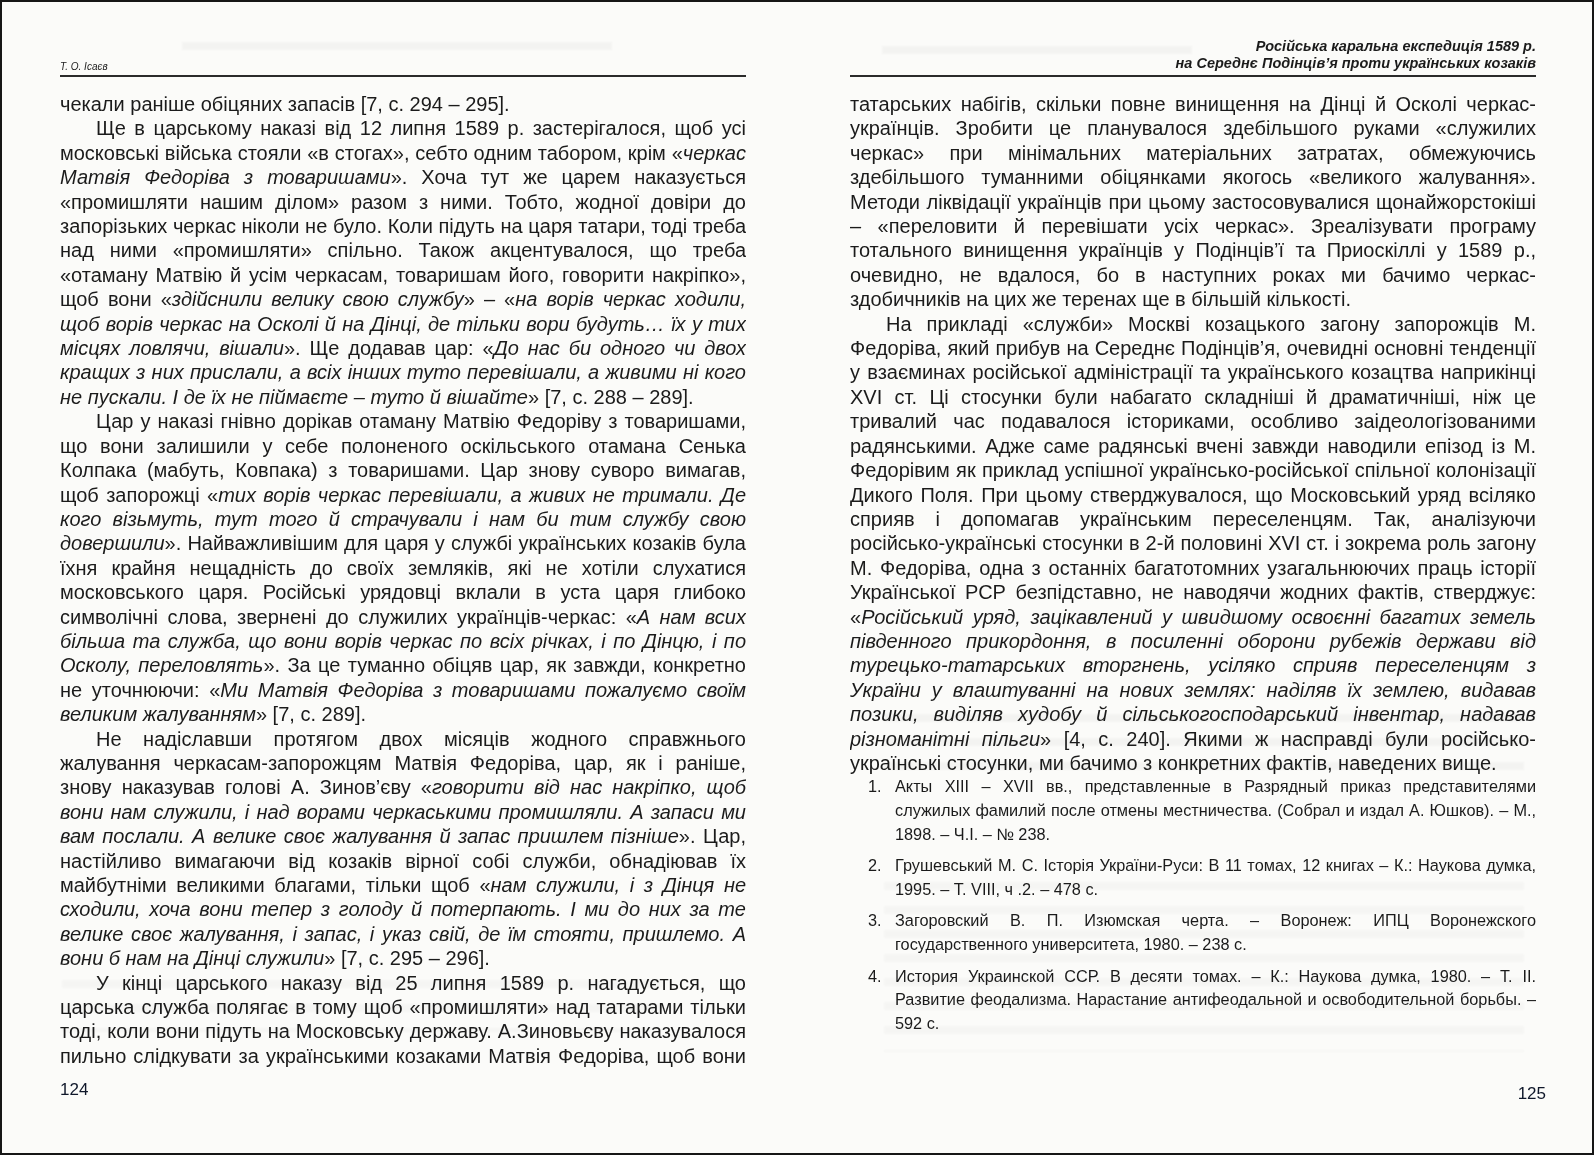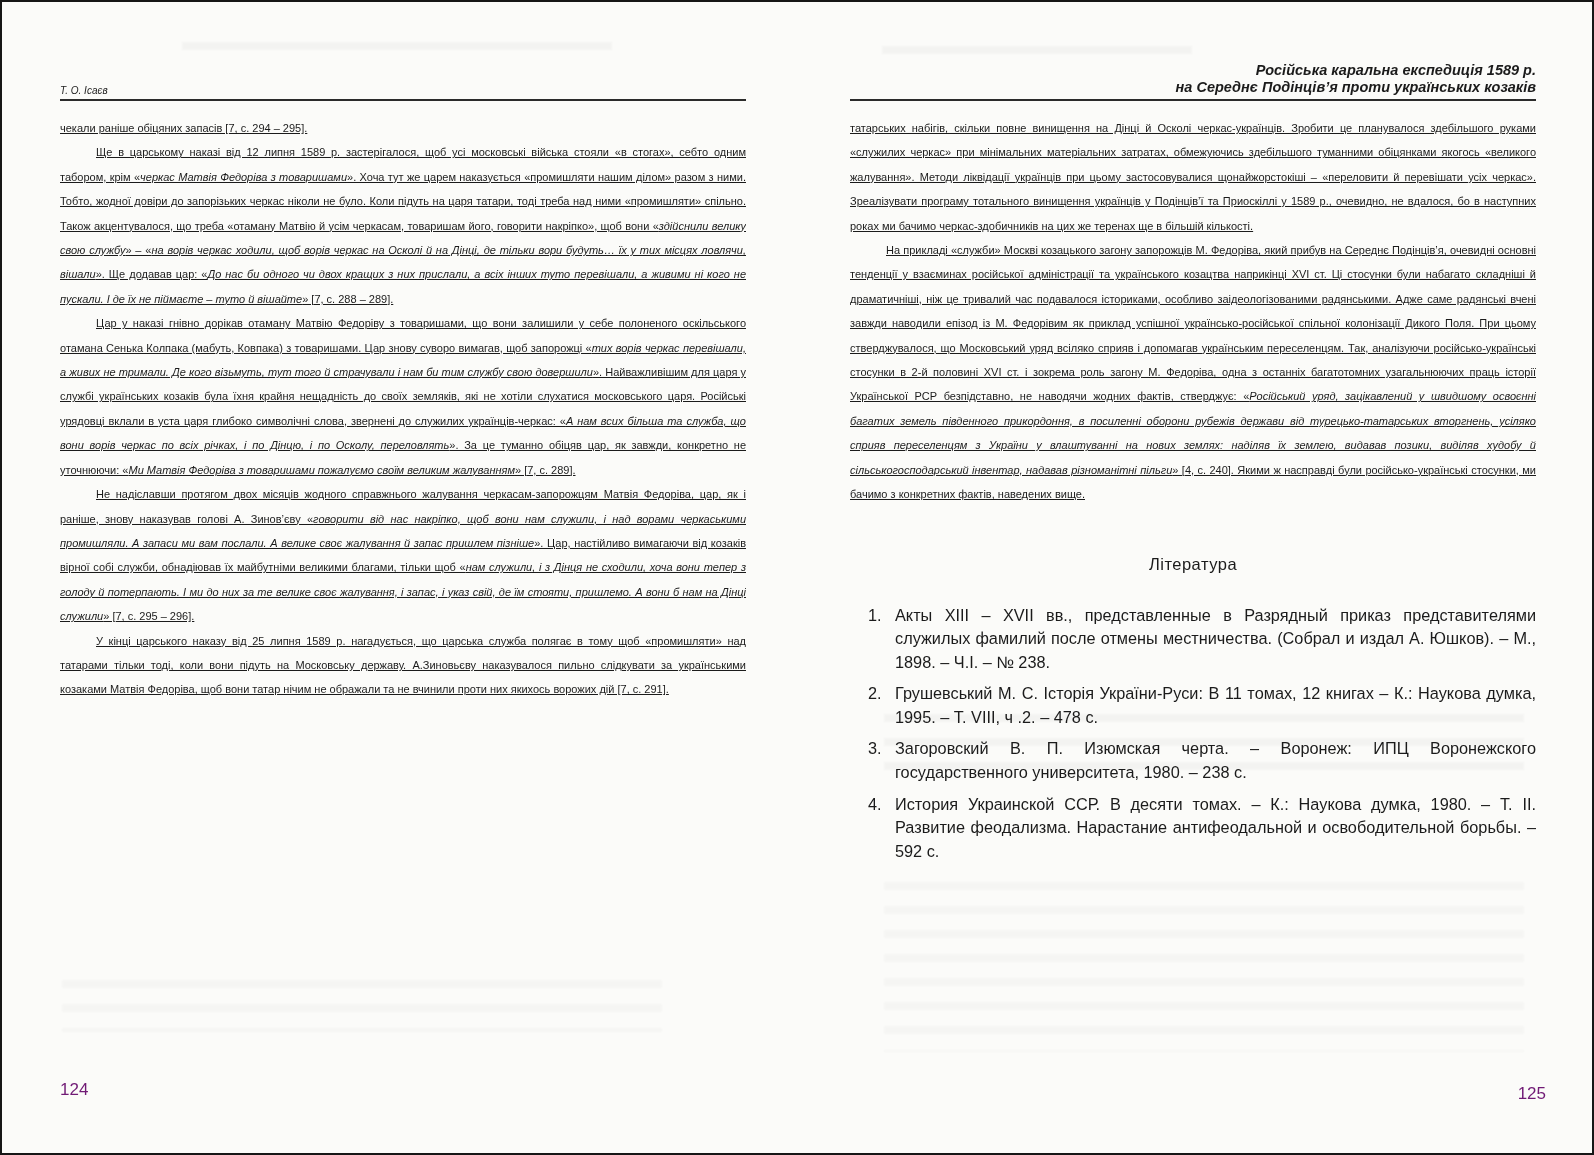--- a/index.html
+++ b/index.html
@@ -7,56 +7,55 @@
     position: relative;
     width: 1594px; height: 1155px;
     box-sizing: border-box;
     background: #fbfbf9;
     border: 2px solid #161616;
     overflow: hidden;
     font-family: "Liberation Sans", sans-serif;
     color: #1b1b1b;
   }
   .pages { display: flex; gap: 104px; padding: 36px 56px 0 58px; }
-  .page { position: relative; width: 690px; height: 1030px; overflow: hidden; margin-top: 24px; }
+  .page { position: relative; width: 690px; height: 1030px; overflow: hidden; }
 
   .page-header {
     display: flex; align-items: flex-end;
     height: 34px;
     border-bottom: 2px solid #2b2b2b;
     padding-bottom: 3px;
   }
   .page.right .page-header { justify-content: flex-end; }
   .hdr-author { font-style: italic; font-size: 10px; }
   .hdr-title { font-style: italic; font-weight: bold; font-size: 14.5px; line-height: 17px; text-align: right; }
 
   .body {
     margin-top: 15px;
-    font-size: 11px;
+    font-size: 20px;
     line-height: 24.4px;
     text-align: justify;
-    text-decoration: underline;
   }
   p.para { margin: 0; }
   p.ind { text-indent: 36px; }
   .it { font-style: italic; }
 
   .lit-heading {
     text-align: center;
     font-weight: normal;
     font-size: 16.5px;
     letter-spacing: 0.5px;
     margin: 48px 0 30px 0;
   }
   .refs { margin: 0; padding-left: 18px; font-size: 16.3px; line-height: 23.6px; }
   .ref { display: flex; margin-bottom: 8px; text-align: justify; }
   .ref-num { flex: 0 0 27px; }
   .ref-text { flex: 1; }
 
-  .pageno { position: absolute; font-size: 17px; color: #701a75; }
+  .pageno { position: absolute; font-size: 17px; color: #0f172a; }
   .pageno.left-no { left: 58px; top: 1078px; }
   .pageno.right-no { right: 46px; top: 1082px; }
 
   .ghost {
     position: absolute;
     background-image: repeating-linear-gradient(
       to bottom,
       rgba(70,70,70,0.6) 0px, rgba(70,70,70,0.6) 8px,
       transparent 8px, transparent 24px);
     opacity: 0.07;
@@ -94,21 +93,20 @@
       <div class="page-header">
         <span class="hdr-title">
           <span>Російська каральна експедиція 1589 р.</span><br>
           <span>на Середнє Подінців’я проти українських козаків</span>
         </span>
       </div>
       <div class="body" id="right-body">
           <p class="para"><span>татарських набігів, скільки повне винищення на Дінці й Осколі черкас-українців. Зробити це планувалося здебільшого руками «служилих черкас» при мінімальних матеріальних затратах, обмежуючись здебільшого туманними обіцянками якогось «великого жалування». Методи ліквідації українців при цьому застосовувалися щонайжорстокіші – «переловити й перевішати усіх черкас». Зреалізувати програму тотального винищення українців у Подінців’ї та Приоскіллі у 1589 р., очевидно, не вдалося, бо в наступних роках ми бачимо черкас-здобичників на цих же теренах ще в більшій кількості.</span></p>
           <p class="para ind"><span>На прикладі «служби» Москві козацького загону запорожців М. Федоріва, який прибув на Середнє Подінців’я, очевидні основні тенденції у взаєминах російської адміністрації та українського козацтва наприкінці XVI ст. Ці стосунки були набагато складніші й драматичніші, ніж це тривалий час подавалося істориками, особливо заідеологізованими радянськими. Адже саме радянські вчені завжди наводили епізод із М. Федорівим як приклад успішної українсько-російської спільної колонізації Дикого Поля. При цьому стверджувалося, що Московський уряд всіляко сприяв і допомагав українським переселенцям. Так, аналізуючи російсько-українські стосунки в 2-й половині XVI ст. і зокрема роль загону М. Федоріва, одна з останніх багатотомних узагальнюючих праць історії Української РСР безпідставно, не наводячи жодних фактів, стверджує: «</span><span class="it">Російський уряд, зацікавлений у швидшому освоєнні багатих земель південного прикордоння, в посиленні оборони рубежів держави від турецько-татарських вторгнень, усіляко сприяв переселенцям з України у влаштуванні на нових землях: наділяв їх землею, видавав позики, виділяв худобу й сільськогосподарський інвентар, надавав різноманітні пільги</span><span>» [4, с. 240]. Якими ж насправді були російсько-українські стосунки, ми бачимо з конкретних фактів, наведених вище.</span></p>
         </div>
-      <div class="lit-heading">Література</div>
       <div class="refs" id="refs">
           <div class="ref">
             <span class="ref-num">1.</span>
             <span class="ref-text">Акты XIII – XVII вв., представленные в Разрядный приказ представителями служилых фамилий после отмены местничества. (Собрал и издал А. Юшков). – М., 1898. – Ч.І. – № 238.</span>
           </div>
           <div class="ref">
             <span class="ref-num">2.</span>
             <span class="ref-text">Грушевський М. С. Історія України-Руси: В 11 томах, 12 книгах – К.: Наукова думка, 1995. – Т. VIII, ч .2. – 478 с.</span>
           </div>
           <div class="ref">

